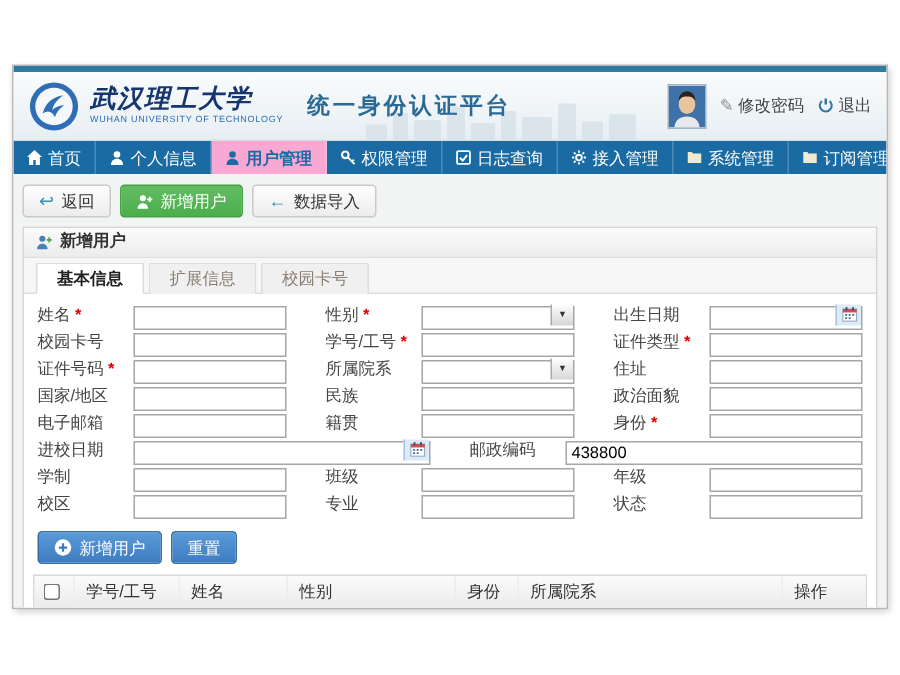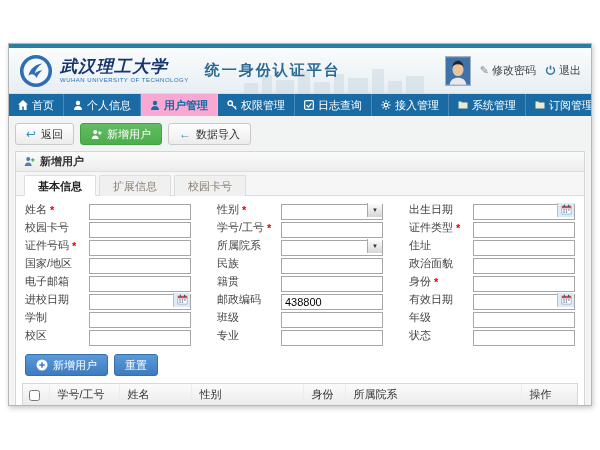--- a/index.html
+++ b/index.html
@@ -362,40 +362,20 @@
                       </g>
                     </svg>
                   </span></span>
             </div>
             <div class="fcell">
               <span class="flabel">
                   <span>邮政编码</span>
                 </span>
               <span class="fctl"><input class="finput" type="text" value="438800" style=""></span>
             </div>
-            <div class="fcell">
-              <span class="flabel">
-                  <span>有效日期</span>
-                </span>
-              <span class="fctl"><input class="finput has-btn" type="text" value="" style=""><span class="date-btn">
-                    <svg width="11" height="11" viewBox="0 0 12 12">
-                      <rect x="1" y="2.2" width="10" height="8.8" fill="#fff" stroke="#8aa0b5" stroke-width="0.7"></rect>
-                      <rect x="1" y="2.2" width="10" height="2.5" fill="#d05050"></rect>
-                      <rect x="3" y="0.8" width="1.3" height="2.4" fill="#35506e"></rect>
-                      <rect x="7.7" y="0.8" width="1.3" height="2.4" fill="#35506e"></rect>
-                      <g fill="#4a6f9f">
-                        <rect x="2.6" y="5.8" width="1.5" height="1.3"></rect>
-                        <rect x="5.2" y="5.8" width="1.5" height="1.3"></rect>
-                        <rect x="7.8" y="5.8" width="1.5" height="1.3"></rect>
-                        <rect x="2.6" y="8.2" width="1.5" height="1.3"></rect>
-                        <rect x="5.2" y="8.2" width="1.5" height="1.3"></rect>
-                      </g>
-                    </svg>
-                  </span></span>
-            </div>
           </div>
 
           <div class="frow">
             <div class="fcell">
               <span class="flabel">
                   <span>学制</span>
                 </span>
               <span class="fctl"><input class="finput" type="text" value="" style=""></span>
             </div>
             <div class="fcell">

